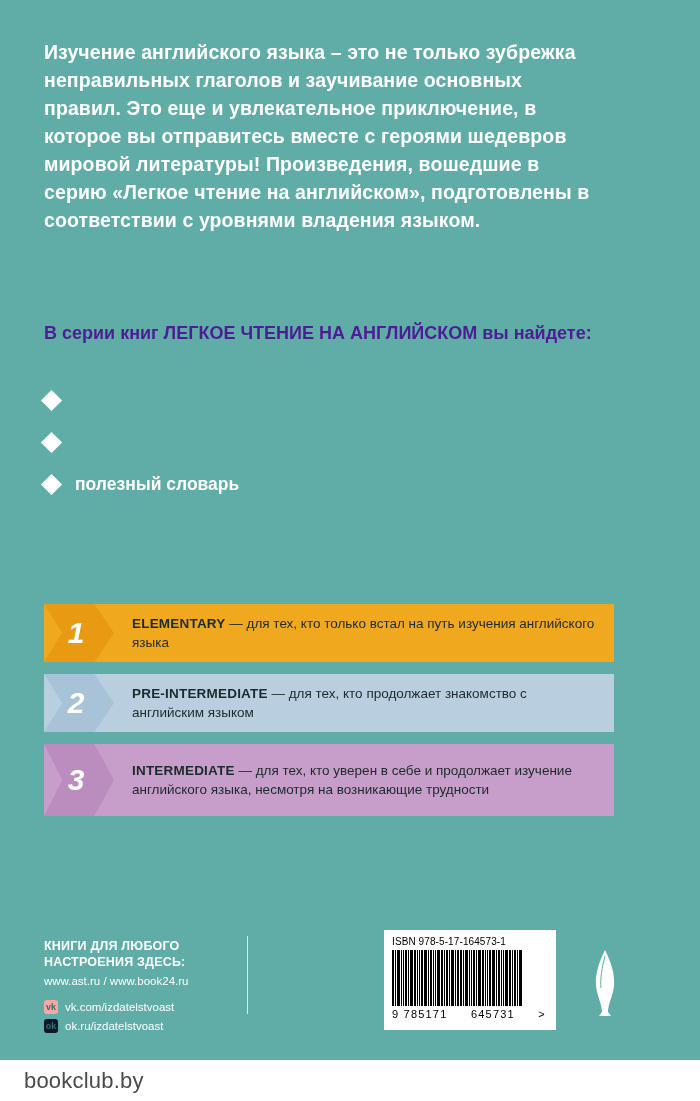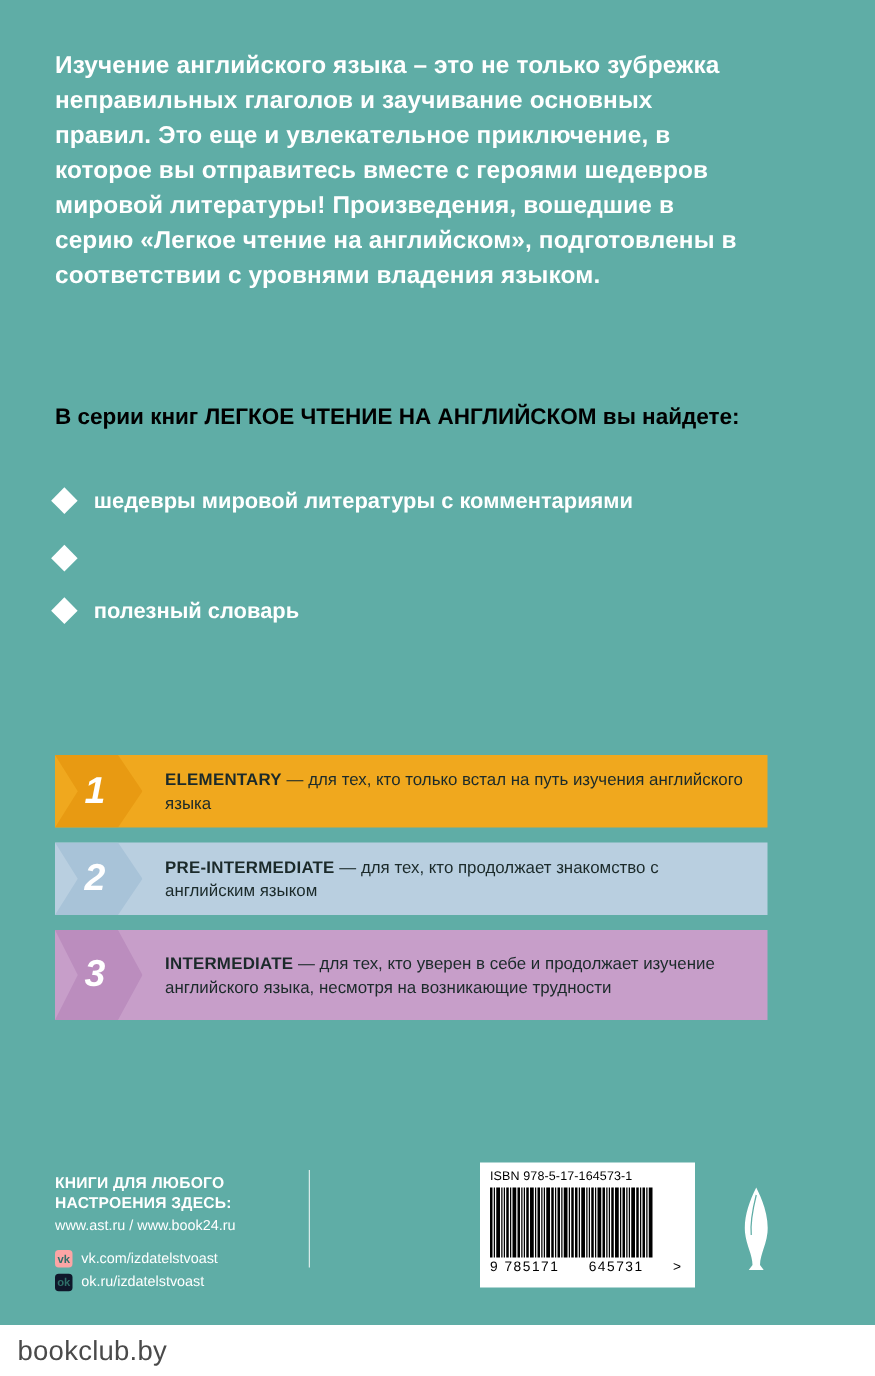--- a/index.html
+++ b/index.html
@@ -30,21 +30,21 @@
     line-height: 28px;
     font-weight: bold;
     letter-spacing: 0.1px;
   }
   
   .series-head {
     position: absolute;
     left: 44px;
     top: 320px;
     width: 580px;
-    color: #000000;
+    color: #4c1d95;
     font-size: 18px;
     line-height: 26px;
     font-weight: bold;
   }
   .bullets {
     position: absolute;
     left: 44px;
     top: 388px;
     width: 600px;
     margin: 0;
@@ -260,37 +260,36 @@
     top: 1060px;
     width: 700px;
     height: 41px;
     background: #ffffff;
     display: flex;
     align-items: center;
   }
   .watermark span {
     font-size: 22px;
     color: #4a4a4a;
-    padding-left: 14px;
+    padding-left: 24px;
     letter-spacing: 0.2px;
   }
 </style>
 </head>
 <body>
 
 <div class="page">
 
   <div class="intro">Изучение английского языка – это не только зубрежка неправильных глаголов и заучивание основных правил. Это еще и увлекательное приключение, в которое вы отправитесь вместе с героями шедевров мировой литературы! Произведения, вошедшие в серию «Легкое чтение на английском», подготовлены в соответствии с уровнями владения языком.</div>
 
   <div class="series-head">В серии книг ЛЕГКОЕ ЧТЕНИЕ НА АНГЛИЙСКОМ вы найдете:</div>
 
   <ul class="bullets">
     <li class="bullet">
       <span class="diamond"></span>
-      <span class="bullet-text">шедевры мировой литературы с комментариями</span>
     </li>
     <li class="bullet">
       <span class="diamond"></span>
     </li>
     <li class="bullet">
       <span class="diamond"></span>
       <span class="bullet-text">полезный словарь</span>
     </li>
   </ul>
 

